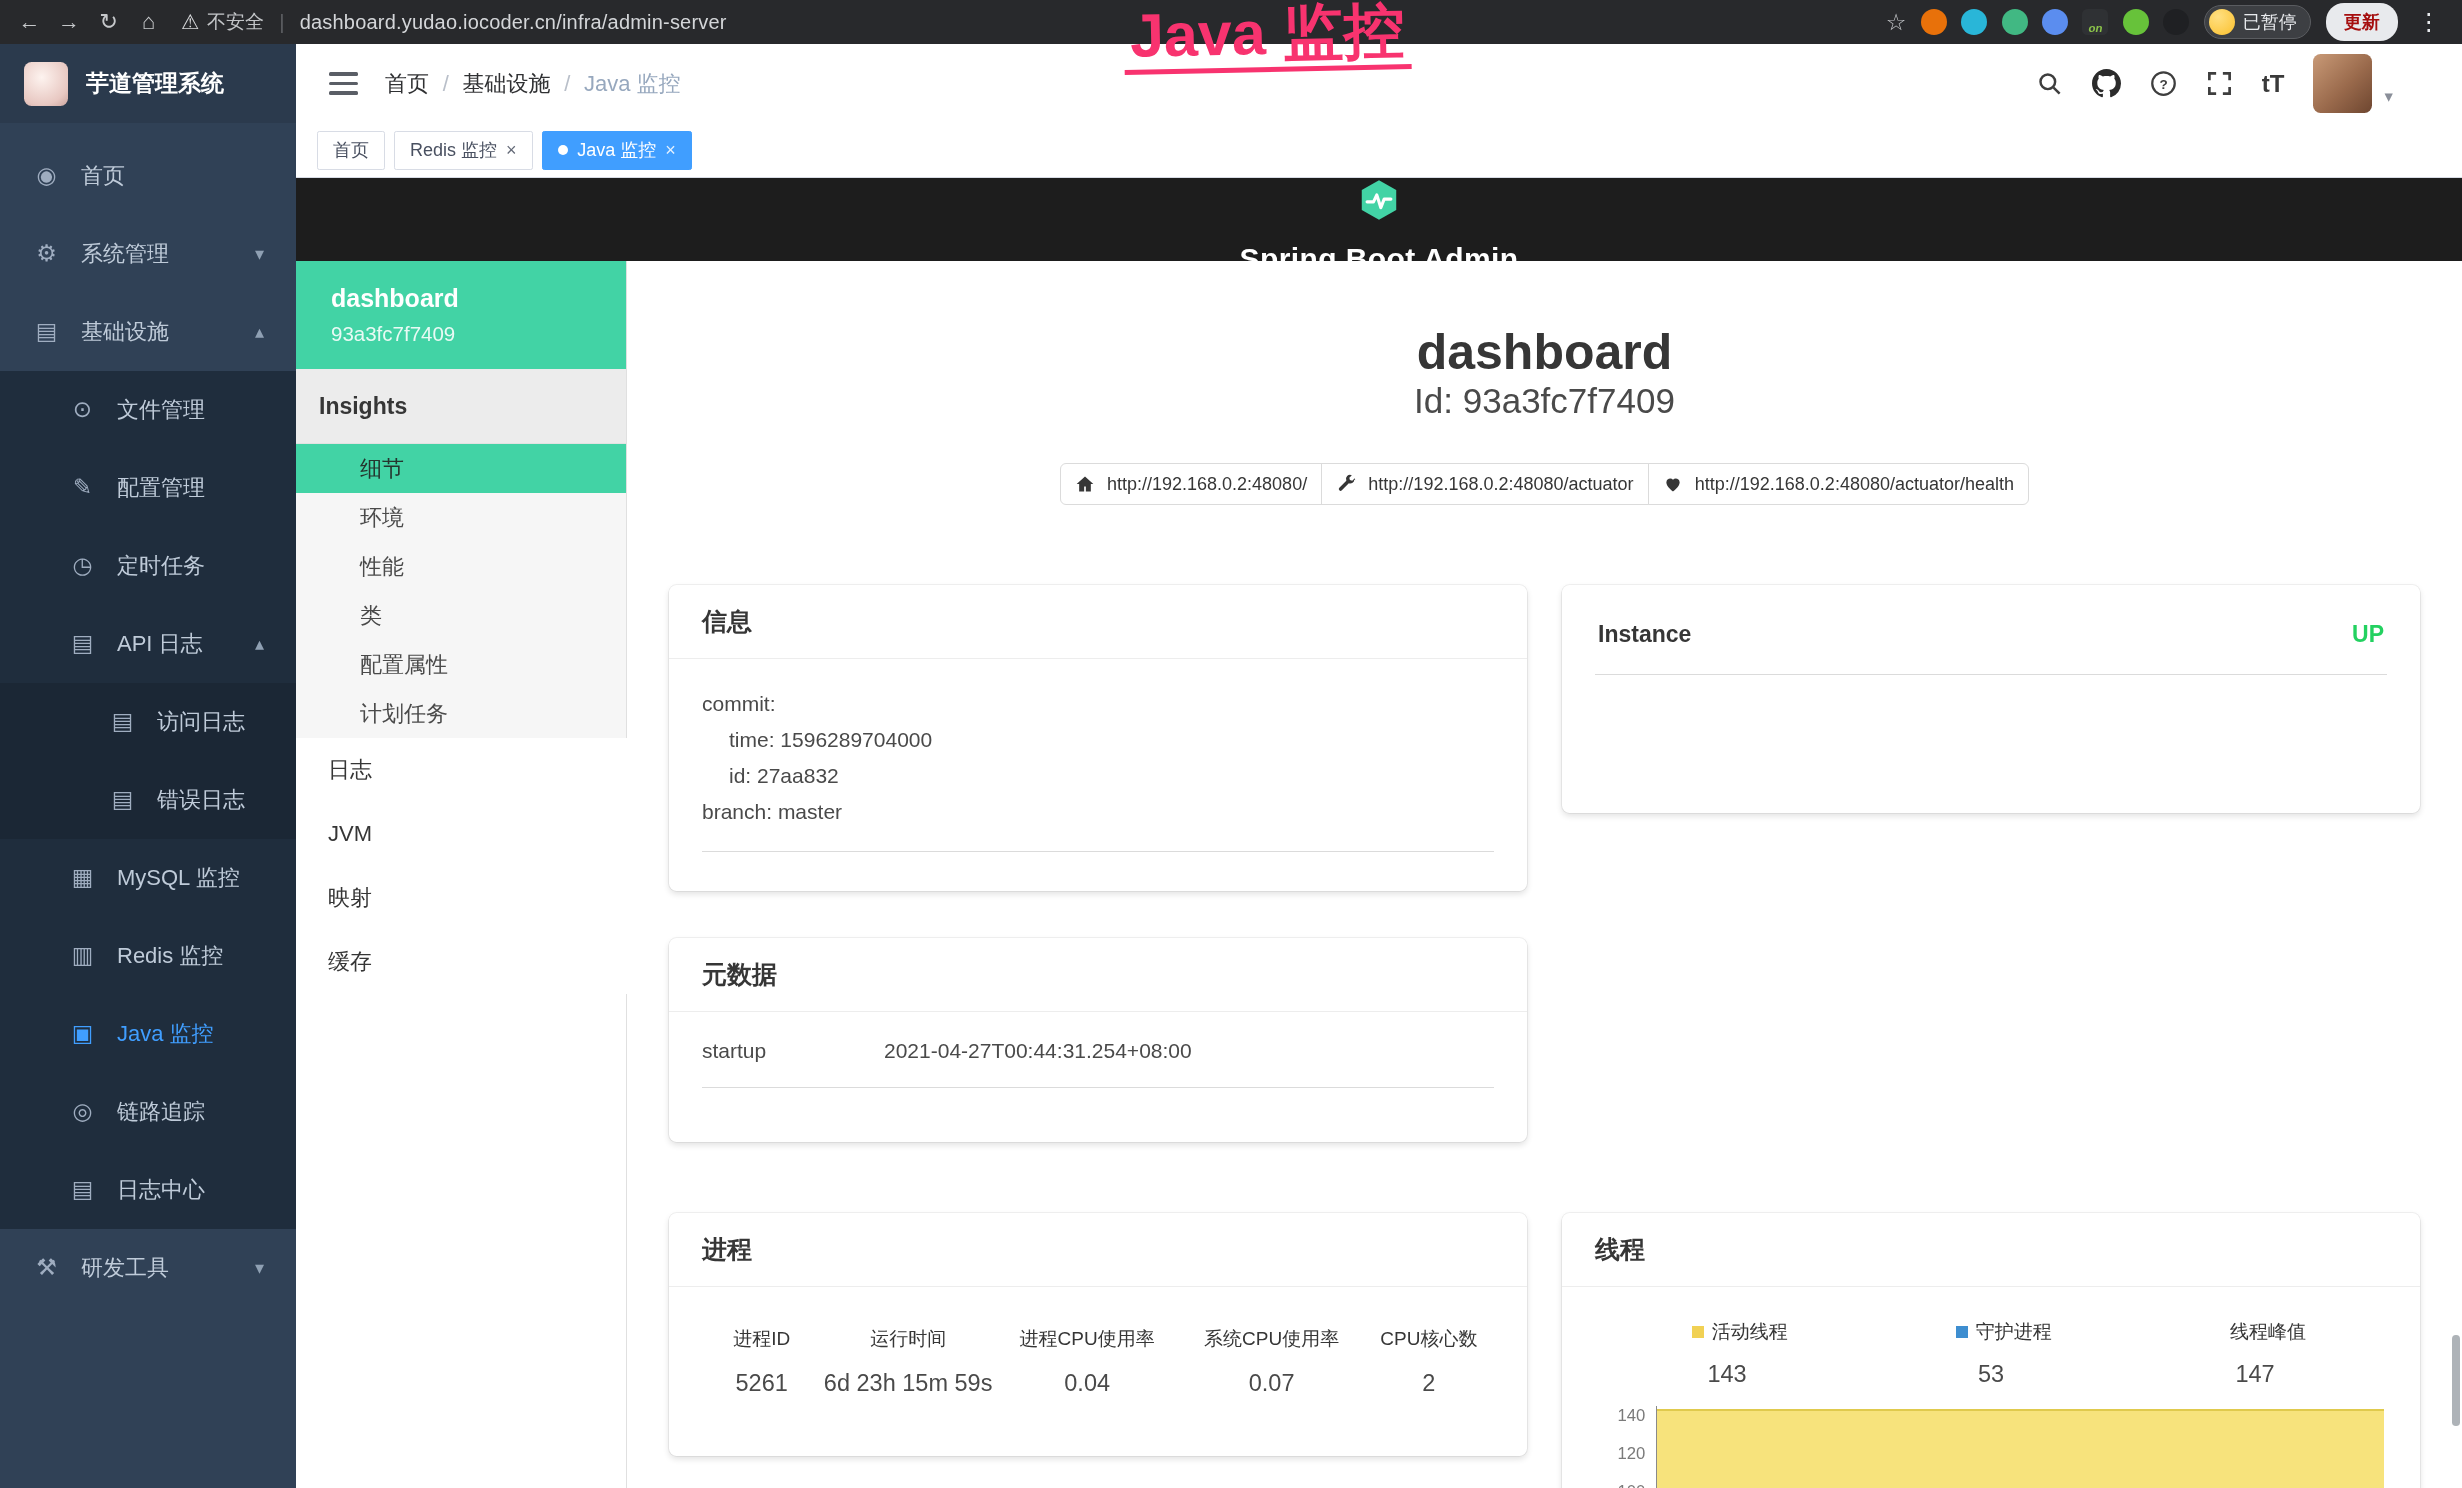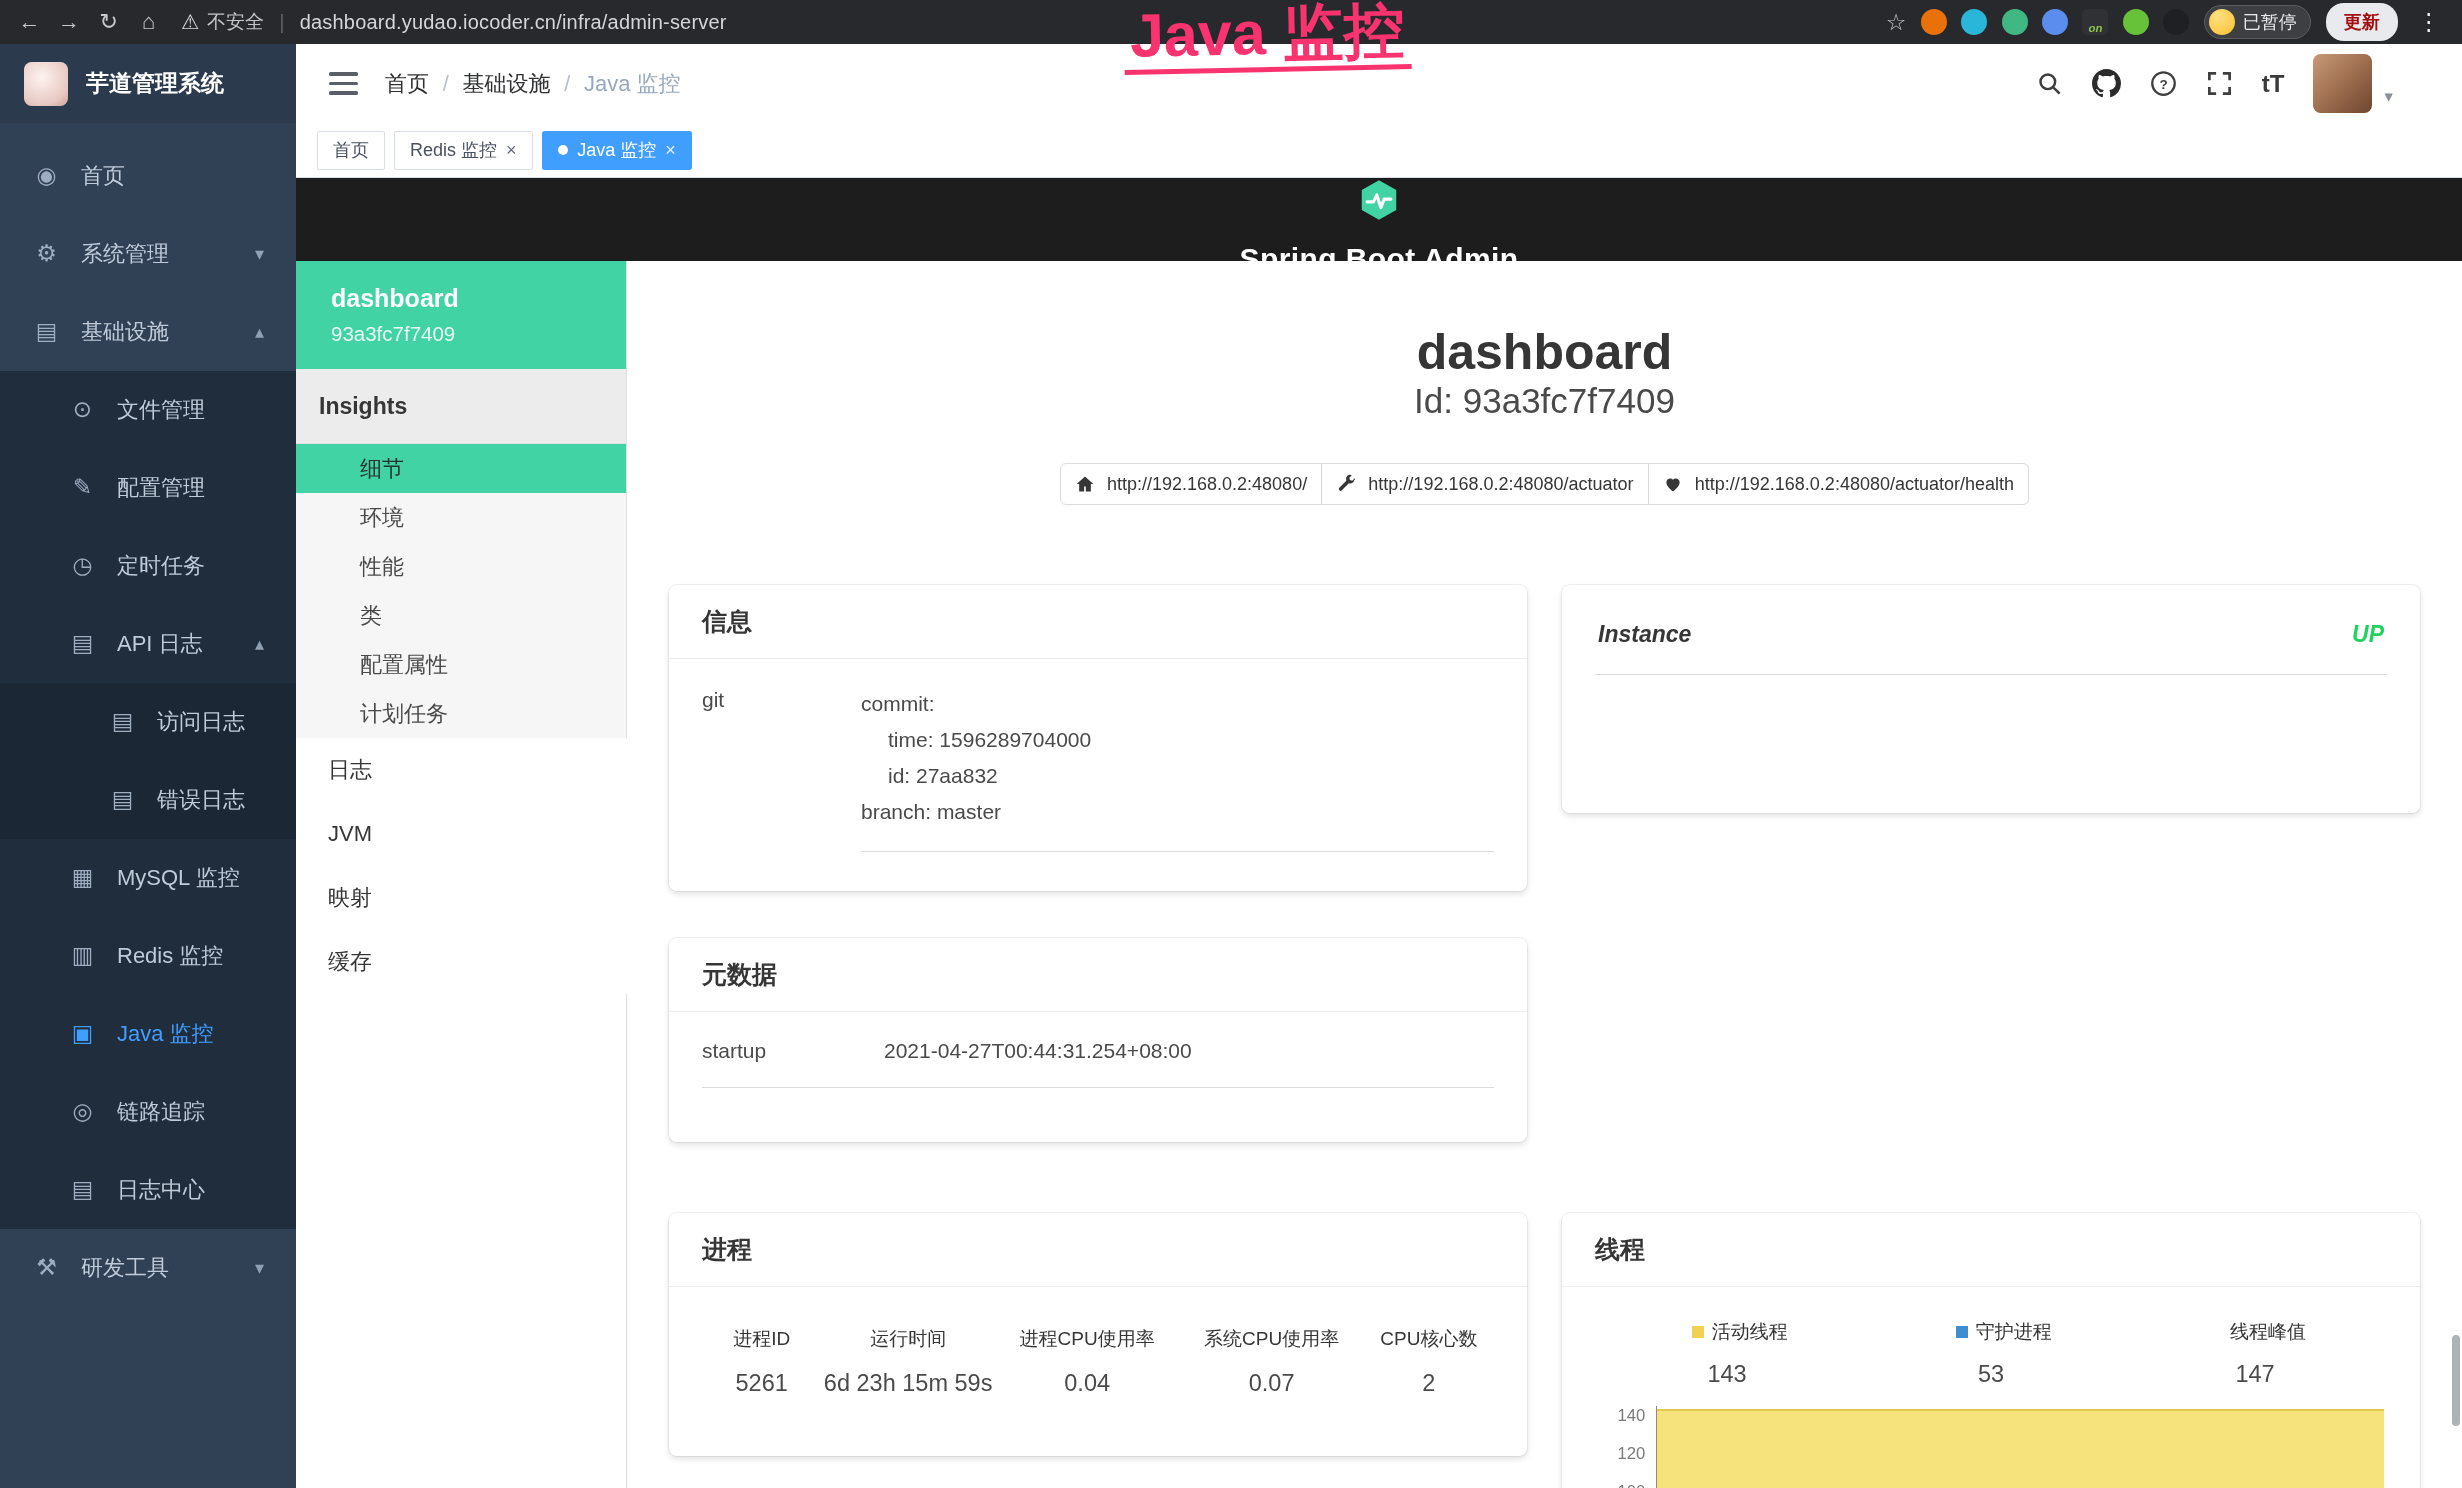--- a/index.html
+++ b/index.html
@@ -115,21 +115,21 @@
   .h-process { height:243px; }
   .h-health { height:228px; margin-bottom:400px; }
   .h-threads { height:326px; }
 
   .kv-row { display:flex; font-size:21px; color:#4a4a4a; }
   .kv-key { width:159px; flex-shrink:0; padding-top:1.5px; }
   .kv-val { flex:1; border-bottom:0.8px solid #dbdbdb; padding-bottom:21px; line-height:36px; }
   .kv-val .ind { padding-left:27px; }
 
   .health-row { display:flex; align-items:center; justify-content:space-between;
-    border-bottom:0.8px solid #dbdbdb; padding:9px 3px 26px;font-style:italic; }
+    border-bottom:0.8px solid #dbdbdb; padding:9px 3px 26px; }
   .health-label { font-size:23px; font-weight:700; color:#363636; }
   .health-status { font-size:23px; font-weight:700; color:#23d160; }
 
   .meta-row { display:flex; font-size:21px; color:#4a4a4a; border-bottom:0.8px solid #dbdbdb; padding-bottom:24px; }
   .meta-key { width:182px; flex-shrink:0; }
 
   .proc-grid { display:flex; padding-top:12px; }
   .proc-col { text-align:center; }
   .proc-h { font-size:19px; color:#363636; }
   .proc-v { font-size:23.5px; color:#4a4a4a; margin-top:18px; }
@@ -402,21 +402,20 @@
             <div class="cards">
 
               <div class="col">
 
                 <section class="card h-info">
                   <div class="card-head">
                     <span class="card-title">信息</span>
                   </div>
                   <div class="card-body">
                     <div class="kv-row">
-                      <span class="kv-key">git</span>
                       <span class="kv-val">
                         <div>commit:</div>
                         <div class="ind">time: 1596289704000</div>
                         <div class="ind">id: 27aa832</div>
                         <div>branch: master</div>
                       </span>
                     </div>
                   </div>
                 </section>
 

